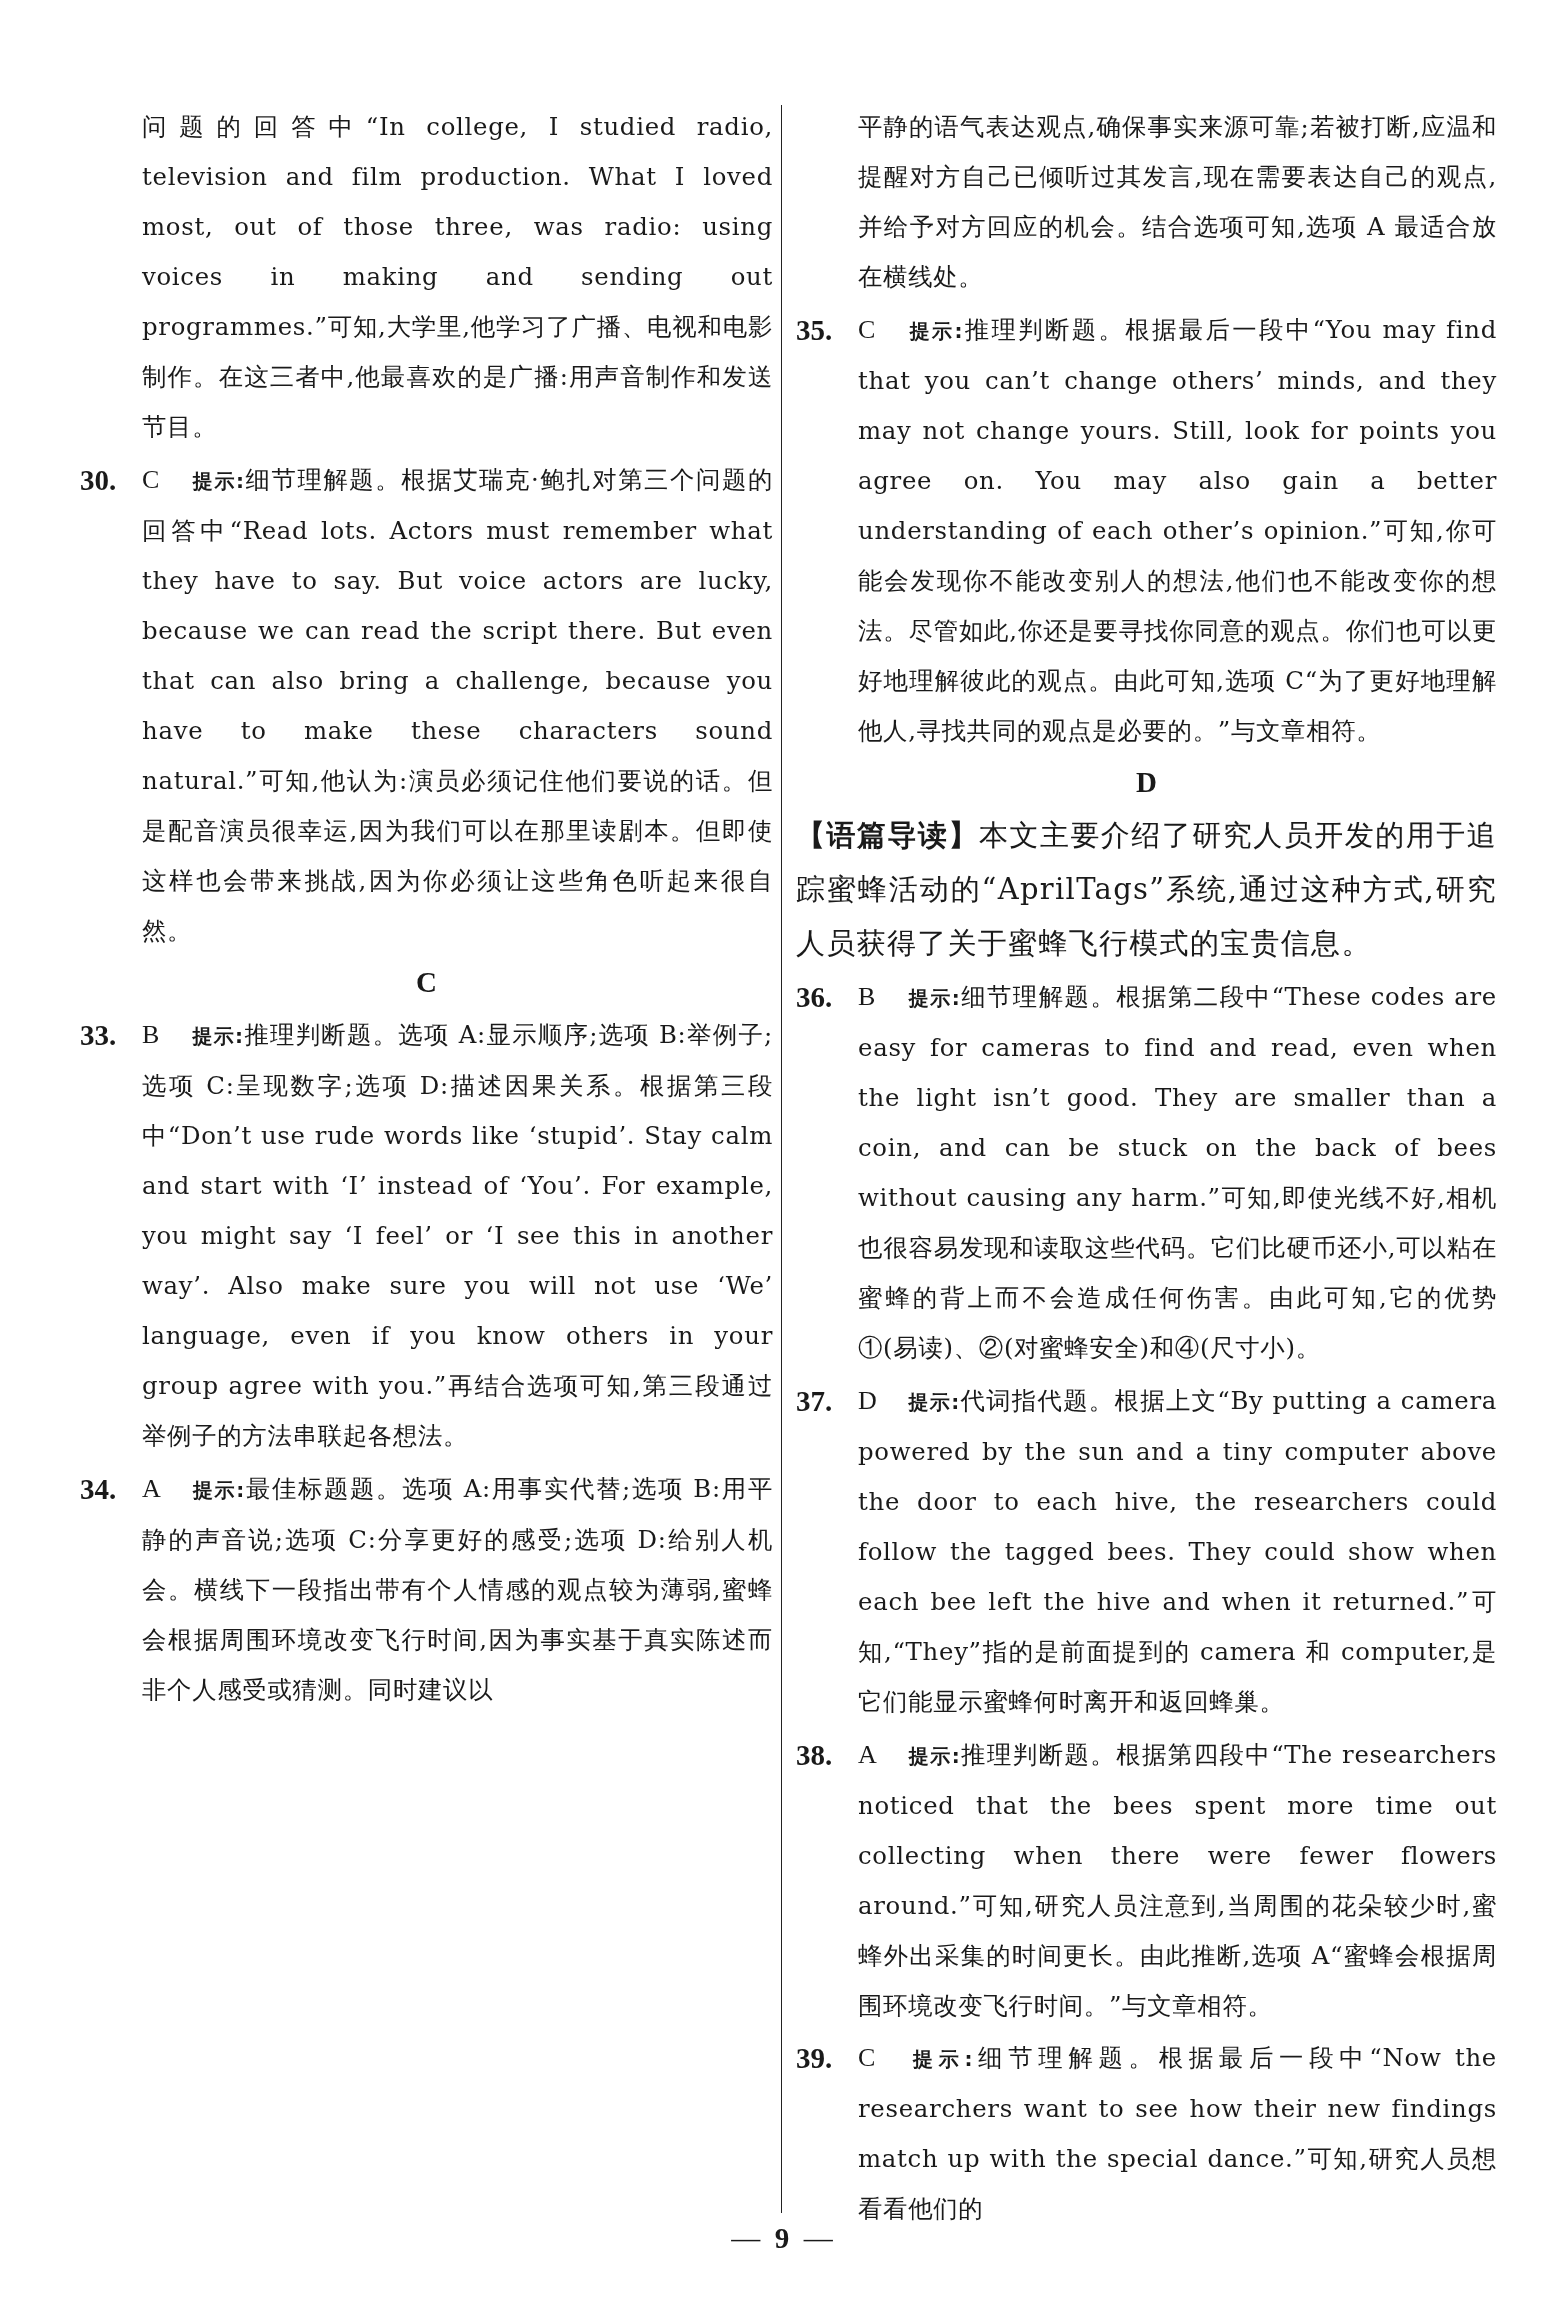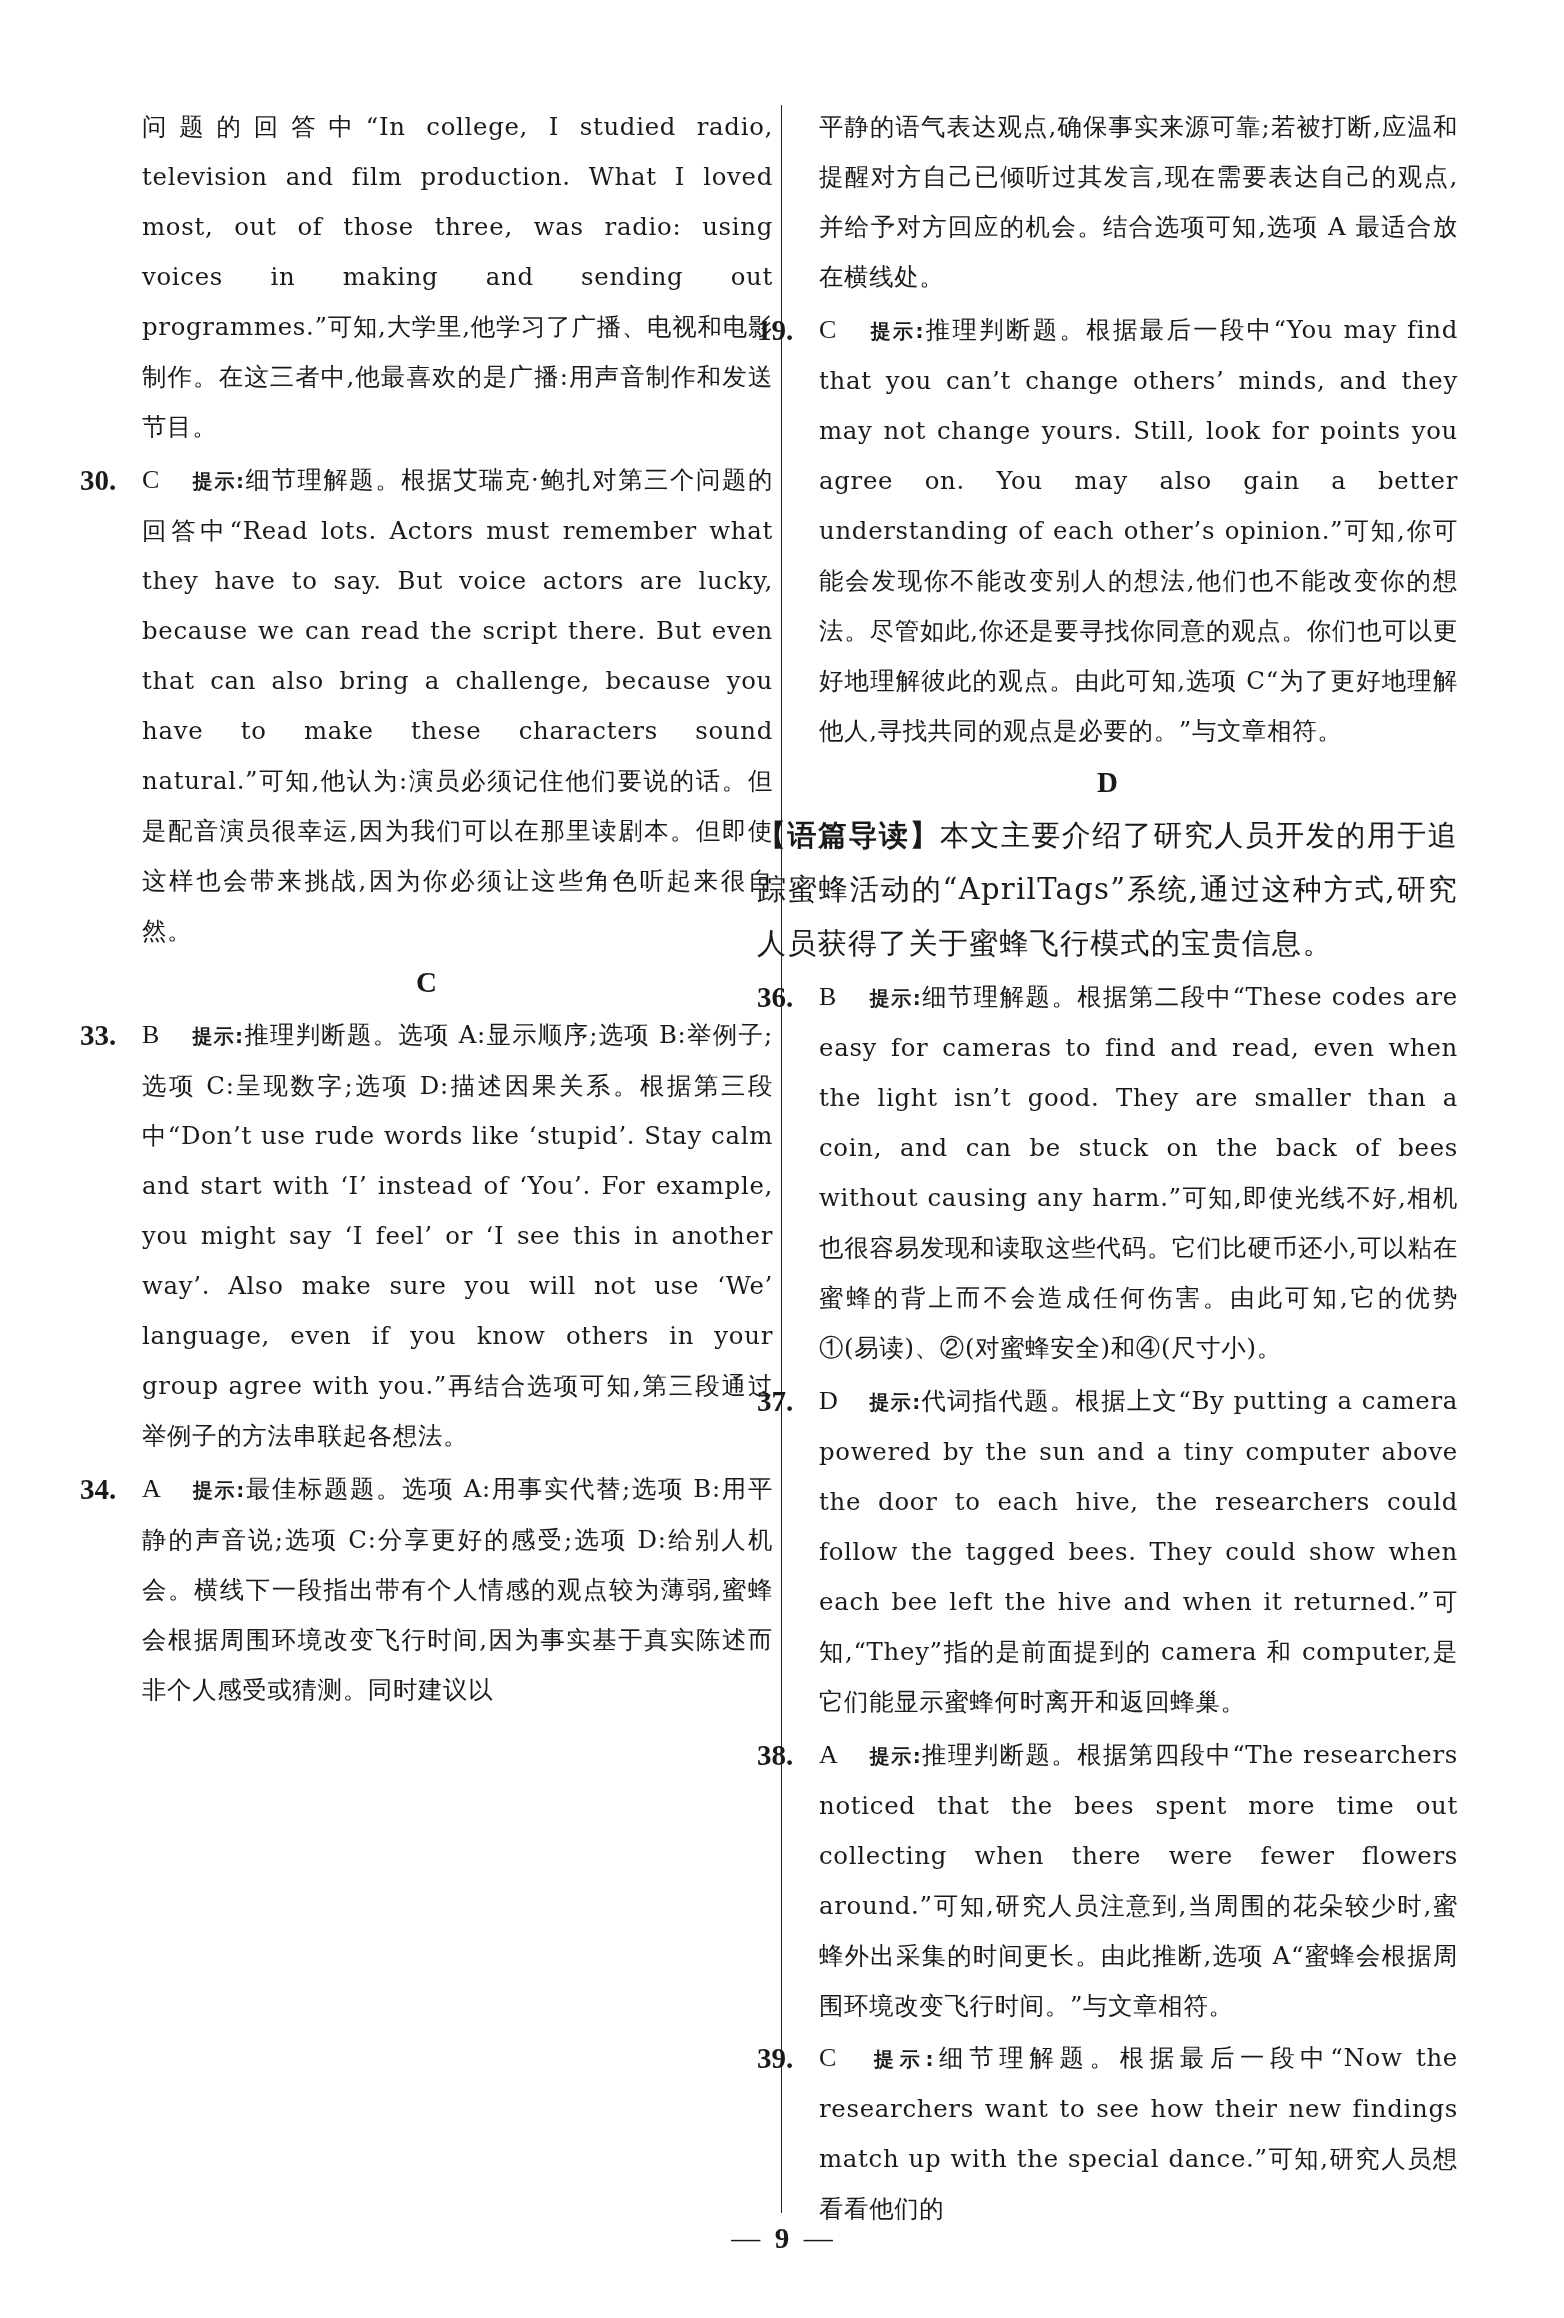--- a/index.html
+++ b/index.html
@@ -5,21 +5,21 @@
   html, body { margin: 0; padding: 0; background: #ffffff; }
   body {
     width: 1564px; height: 2319px; position: relative; overflow: hidden;
     font-family: "DejaVu Serif", "Liberation Serif", serif;
     color: #1a1a1a;
   }
   .col {
     position: absolute; top: 102px;
   }
   .col.left { left: 80px; width: 693px; }
-  .col.right { left: 757px; width: 701px; }
+  .col.right { left: 796px; width: 701px; }
   .divider {
     position: absolute; left: 781px; top: 105px; width: 1.3px; height: 2108px; background: #222;
   }
   .para {
     font-size: 24.4px; line-height: 50px; text-align: justify; text-align-last: left;
     letter-spacing: 0.7px;
   }
   .indent { padding-left: 62px; }
   .item { position: relative; padding-left: 62px; margin-top: 2.6px; }
   .item .num {
@@ -69,21 +69,21 @@
     <div class="para"><span class="ans">A</span><span class="hint">提示:</span><span>最佳标题题。选项 A:用事实代替;选项 B:用平静的声音说;选项 C:分享更好的感受;选项 D:给别人机会。横线下一段指出带有个人情感的观点较为薄弱,蜜蜂会根据周围环境改变飞行时间,因为事实基于真实陈述而非个人感受或猜测。同时建议以</span></div>
   </div>
 </div>
 
 <div class="divider"></div>
 
 <div class="col right">
   <div class="para indent">平静的语气表达观点,确保事实来源可靠;若被打断,应温和提醒对方自己已倾听过其发言,现在需要表达自己的观点,并给予对方回应的机会。结合选项可知,选项 A 最适合放在横线处。</div>
 
   <div class="item">
-    <span class="num">19.</span>
+    <span class="num">35.</span>
     <div class="para"><span class="ans">C</span><span class="hint">提示:</span><span>推理判断题。根据最后一段中“You may find that you can’t change others’ minds, and they may not change yours. Still, look for points you agree on. You may also gain a better understanding of each other’s opinion.”可知,你可能会发现你不能改变别人的想法,他们也不能改变你的想法。尽管如此,你还是要寻找你同意的观点。你们也可以更好地理解彼此的观点。由此可知,选项 C“为了更好地理解他人,寻找共同的观点是必要的。”与文章相符。</span></div>
   </div>
 
   <div class="section-letter">D</div>
   <div class="guide"><span class="tag">【语篇导读】</span><span>本文主要介绍了研究人员开发的用于追踪蜜蜂活动的“AprilTags”系统,通过这种方式,研究人员获得了关于蜜蜂飞行模式的宝贵信息。</span></div>
 
   <div class="item">
     <span class="num">36.</span>
     <div class="para"><span class="ans">B</span><span class="hint">提示:</span><span>细节理解题。根据第二段中“These codes are easy for cameras to find and read, even when the light isn’t good. They are smaller than a coin, and can be stuck on the back of bees without causing any harm.”可知,即使光线不好,相机也很容易发现和读取这些代码。它们比硬币还小,可以粘在蜜蜂的背上而不会造成任何伤害。由此可知,它的优势①(易读)、②(对蜜蜂安全)和④(尺寸小)。</span></div>
   </div>

